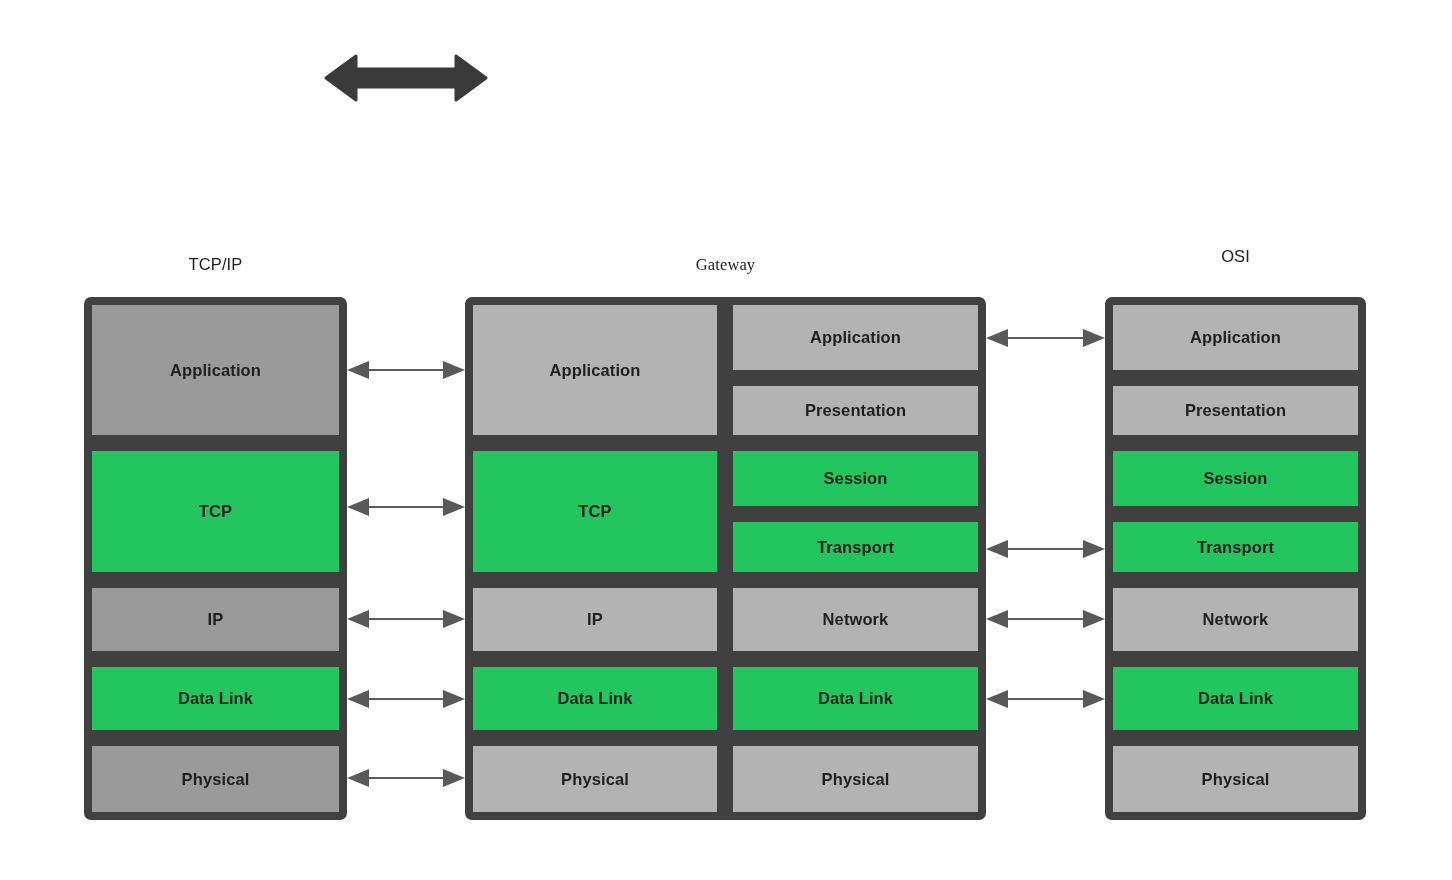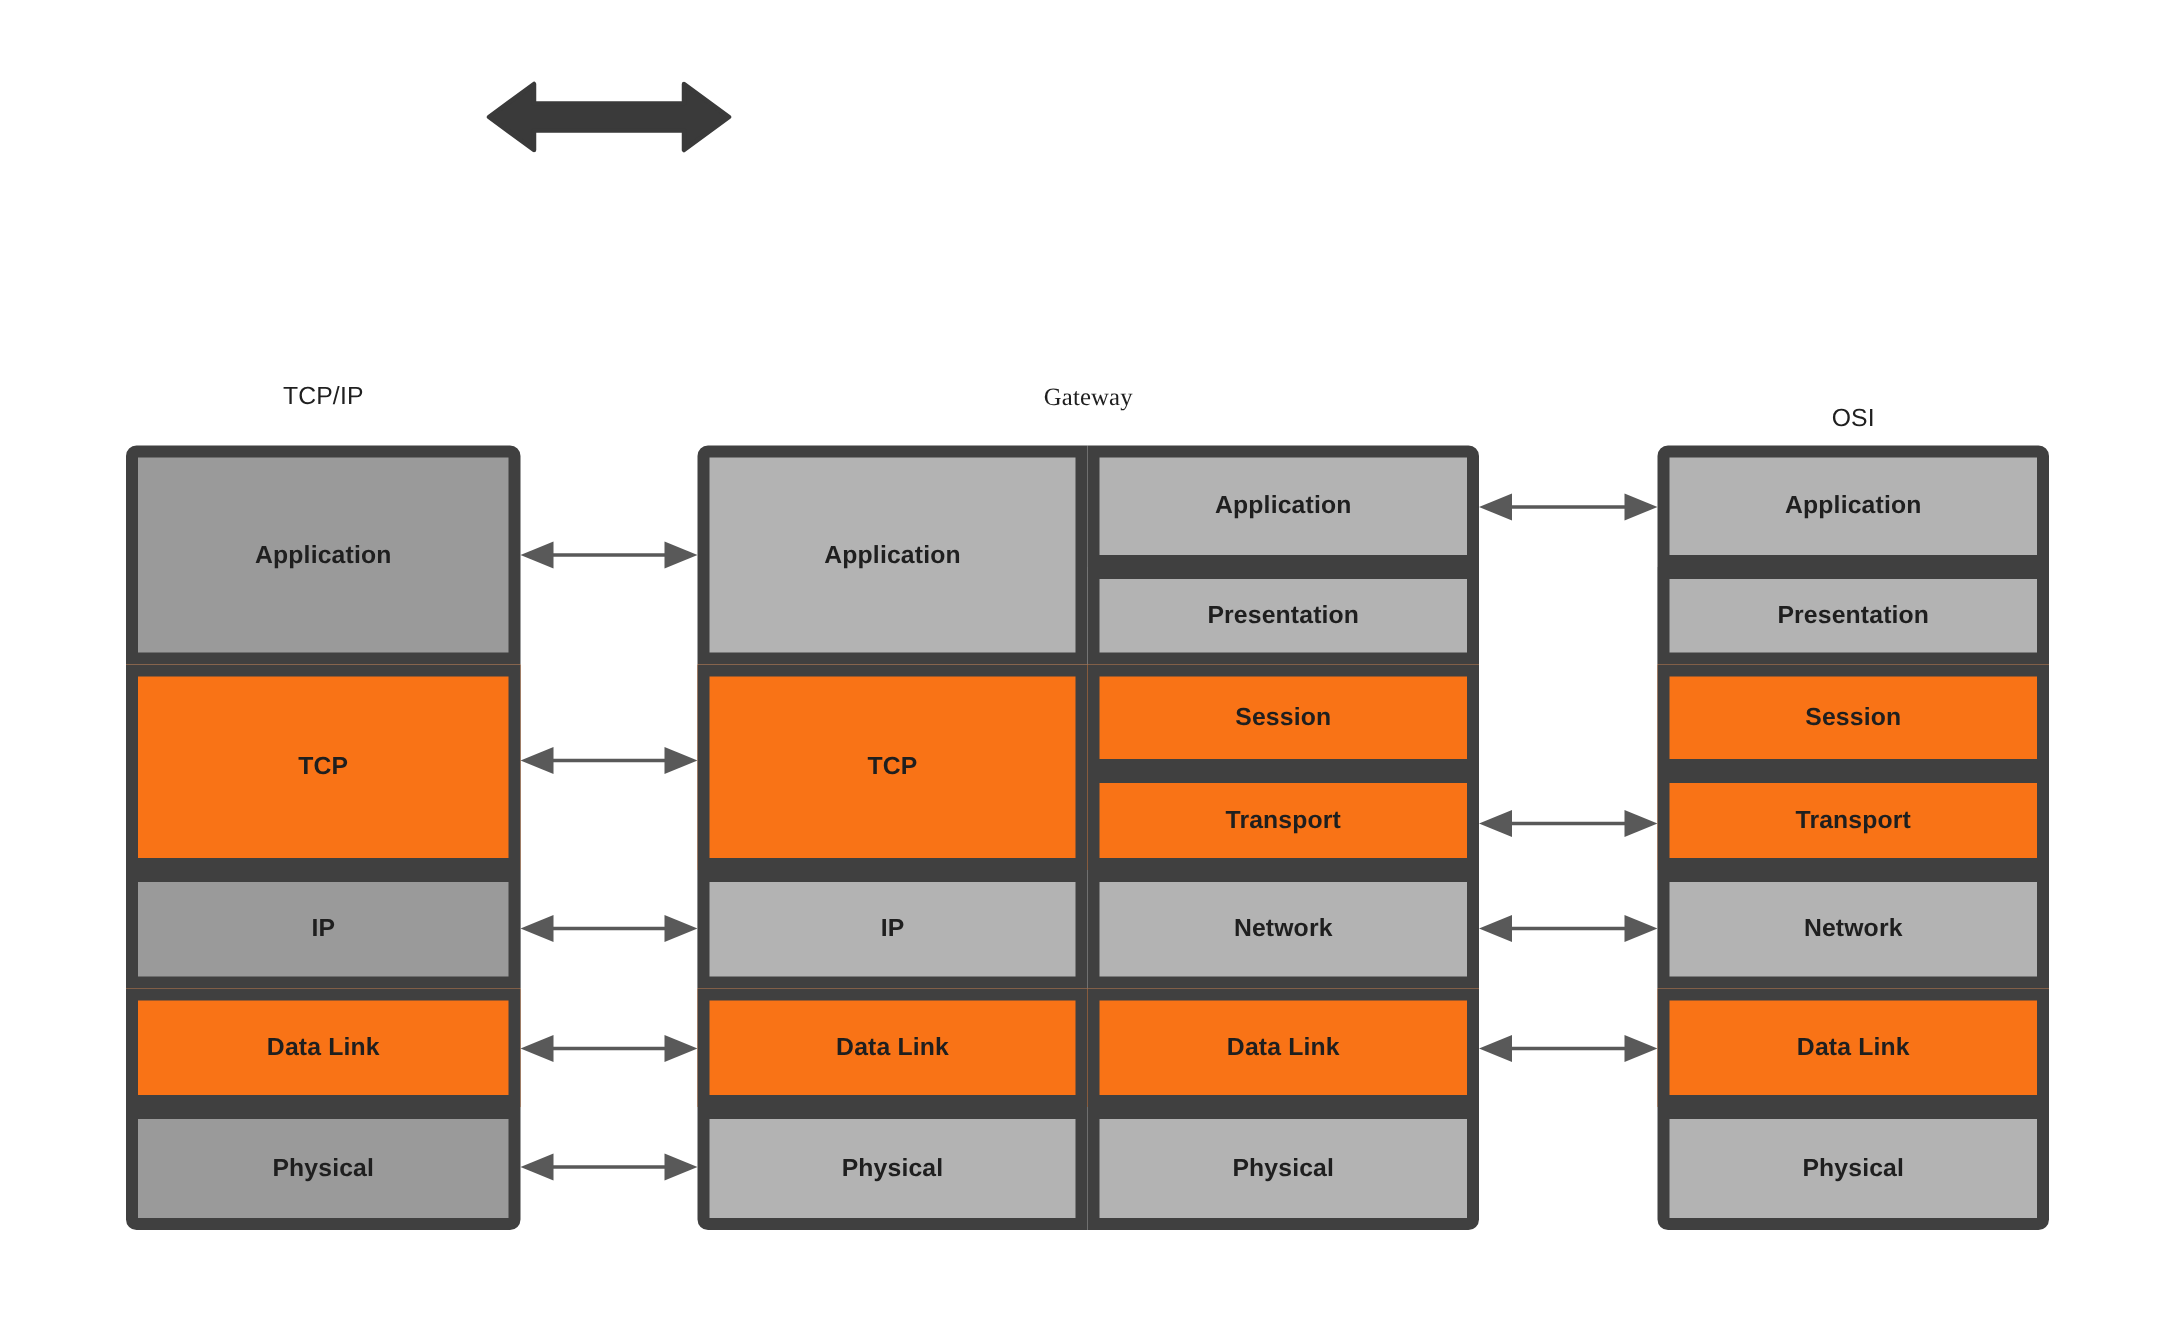--- a/index.html
+++ b/index.html
@@ -35,21 +35,21 @@
     align-items: center;
     justify-content: center;
     font-size: 16.5px;
     color: #1f1f1f;
     white-space: nowrap;
     letter-spacing: 0.1px;
     font-weight: bold;
   }
   .fill-darkgray { background: #9a9a9a; }
   .fill-gray     { background: #b3b3b3; }
-  .fill-white    { background: #f97316; }
+  .fill-white    { background: #22c55e; }
 
   .top-arrow {
     position: absolute;
   }
   .conn-arrow {
     position: absolute;
   }
 </style>
 </head>
 <body>
@@ -77,21 +77,21 @@
   <div class="layer-box fill-gray" style="left:465px; top:738px; width:260px; height:82px; border-radius:0 0 0 7px;">Physical</div>
 
   <div class="layer-box fill-gray" style="left:725px; top:297px; width:261px; height:81px; border-radius:0 7px 0 0;">Application</div>
   <div class="layer-box fill-gray" style="left:725px; top:378px; width:261px; height:65px; border-radius:0;">Presentation</div>
   <div class="layer-box fill-white" style="left:725px; top:443px; width:261px; height:71px; border-radius:0;">Session</div>
   <div class="layer-box fill-white" style="left:725px; top:514px; width:261px; height:66px; border-radius:0;">Transport</div>
   <div class="layer-box fill-gray" style="left:725px; top:580px; width:261px; height:79px; border-radius:0;">Network</div>
   <div class="layer-box fill-white" style="left:725px; top:659px; width:261px; height:79px; border-radius:0;">Data Link</div>
   <div class="layer-box fill-gray" style="left:725px; top:738px; width:261px; height:82px; border-radius:0 0 7px 0;">Physical</div>
 
-  <div class="col-title" style="left:1105px; top:270px; width:261px;">OSI</div>
+  <div class="col-title" style="left:1105px; top:247px; width:261px;">OSI</div>
 
   <div class="layer-box fill-gray" style="left:1105px; top:297px; width:261px; height:81px; border-radius:7px 7px 0 0;">Application</div>
   <div class="layer-box fill-gray" style="left:1105px; top:378px; width:261px; height:65px; border-radius:0;">Presentation</div>
   <div class="layer-box fill-white" style="left:1105px; top:443px; width:261px; height:71px; border-radius:0;">Session</div>
   <div class="layer-box fill-white" style="left:1105px; top:514px; width:261px; height:66px; border-radius:0;">Transport</div>
   <div class="layer-box fill-gray" style="left:1105px; top:580px; width:261px; height:79px; border-radius:0;">Network</div>
   <div class="layer-box fill-white" style="left:1105px; top:659px; width:261px; height:79px; border-radius:0;">Data Link</div>
   <div class="layer-box fill-gray" style="left:1105px; top:738px; width:261px; height:82px; border-radius:0 0 7px 7px;">Physical</div>
 
   <svg class="conn-arrow" style="left:347px; top:358px;" width="118" height="24" viewBox="0 0 118 24">

